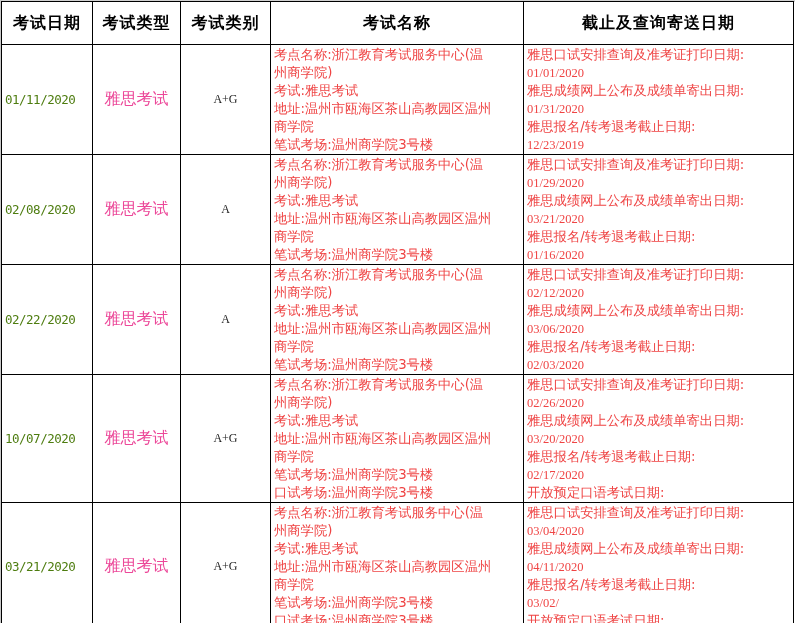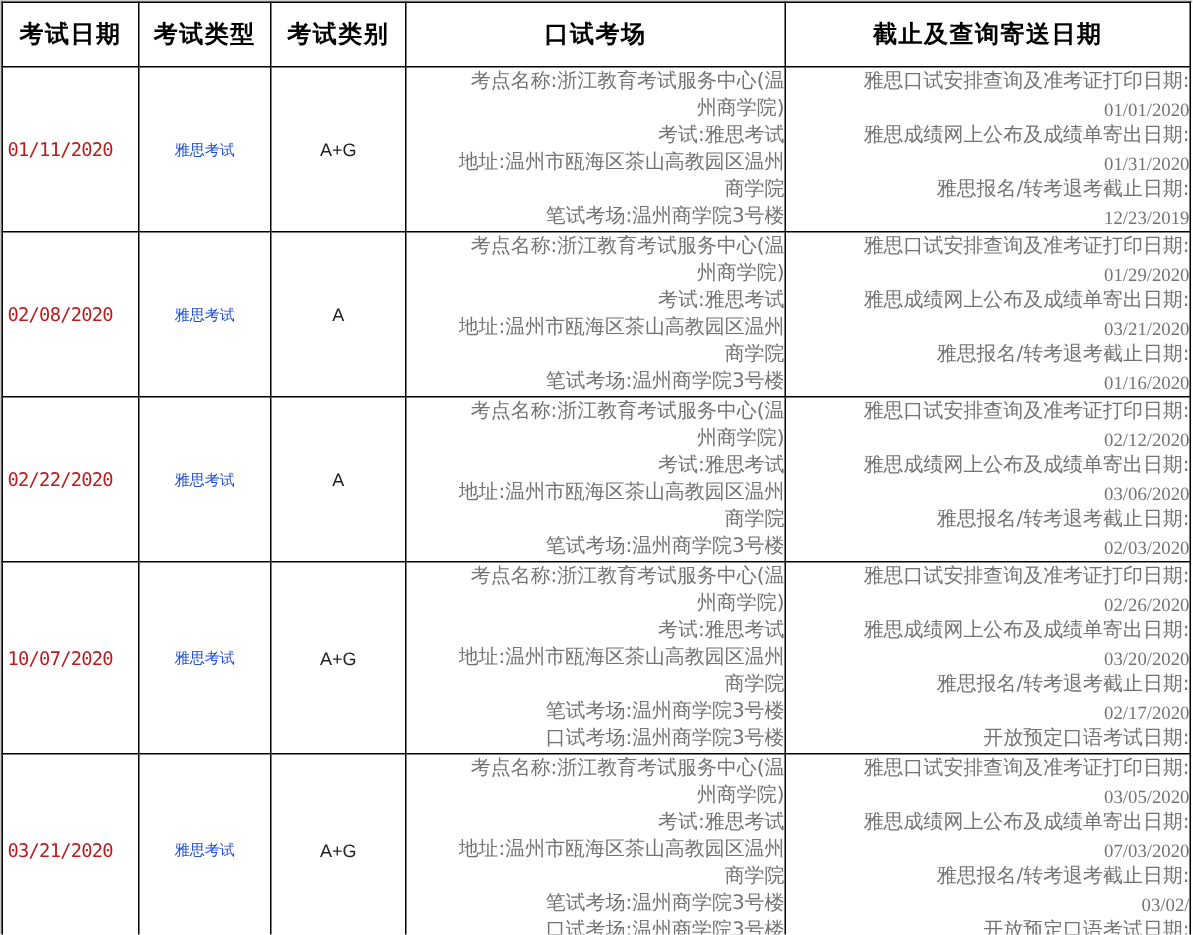--- a/index.html
+++ b/index.html
@@ -3,24 +3,24 @@
 <meta charset="utf-8">
 <style>
   html, body { margin:0; padding:0; background:#ffffff; }
   body { width:795px; height:623px; overflow:hidden; position:relative; font-family:"DejaVu Sans", sans-serif; color:#000; }
   .frame { position:absolute; left:0; top:0; width:795px; height:623px; background:#fff; }
   .leftedge { position:absolute; left:0; top:0; width:2px; height:623px; background:#c8c8c8; }
   .topedge { position:absolute; left:0; top:0; width:795px; height:2px; background:#d0d0d0; }
   table.sched { position:absolute; left:1px; top:1px; border-collapse:collapse; table-layout:fixed; width:792px; }
   table.sched td, table.sched th { border:1.5px solid #000; padding:0; vertical-align:middle; overflow:hidden; }
   th { height:42px; font-size:16px; font-weight:bold; text-align:center; letter-spacing:1px; font-family:"DejaVu Serif", serif;margin-top:23px; }
-  td.date { font-size:12.5px; text-align:left; padding-left:3px !important; font-family:"DejaVu Sans Mono", monospace; letter-spacing:-0.5px; color:#b91c1c; }
-  td.type { font-size:10px; text-align:center; color:#1d4ed8; }
-  td.cat { font-size:12px; text-align:center; font-family:Liberation Sans, sans-serif; color:#222; }
-  td.name, td.deadline { vertical-align:top !important; font-size:13.3px; line-height:18px; padding:1px 0 0 3px !important; color:#737373; white-space:nowrap;text-align:right; }
+  td.date { font-size:12.5px; text-align:left; padding-left:3px !important; font-family:"DejaVu Sans Mono", monospace; letter-spacing:-0.5px; color:#4d7c0f; }
+  td.type { font-size:16px; text-align:center; color:#ec4899; }
+  td.cat { font-size:12px; text-align:center; font-family:Liberation Serif, serif; color:#222; }
+  td.name, td.deadline { vertical-align:top !important; font-size:13.3px; line-height:18px; padding:1px 0 0 3px !important; color:#ef4444; white-space:nowrap; }
   .ln { display:block; height:18px; }
   .num { font-family:Liberation Serif, serif; font-size:12.5px; letter-spacing:0px; }
   .watermark { position:absolute; left:574px; top:578px; font-size:20px; color:rgba(255,255,255,0.9); text-shadow:0 0 1px #333, 0 0 1px #333, 0 0 2px rgba(0,0,0,0.6); white-space:nowrap; letter-spacing:0px; }
 </style>
 </head>
 <body>
 
 <div class="frame">
   <div class="topedge"></div>
   <div class="leftedge"></div>
@@ -31,21 +31,21 @@
       <col style="width:88px">
       <col style="width:90px">
       <col style="width:253px">
       <col style="width:270px">
     </colgroup>
     <thead>
       <tr>
         <th>考试日期</th>
         <th>考试类型</th>
         <th>考试类别</th>
-        <th>口试考场</th>
+        <th>考试名称</th>
         <th>截止及查询寄送日期</th>
       </tr>
     </thead>
     <tbody>
 
       <tr style="height:109px">
         <td class="date">01/11/2020</td>
         <td class="type">雅思考试</td>
         <td class="cat">A+G</td>
         <td class="name">
@@ -142,23 +142,23 @@
           <span class="ln">考点名称:浙江教育考试服务中心(温</span>
           <span class="ln">州商学院)</span>
           <span class="ln">考试:雅思考试</span>
           <span class="ln">地址:温州市瓯海区茶山高教园区温州</span>
           <span class="ln">商学院</span>
           <span class="ln">笔试考场:温州商学院3号楼</span>
           <span class="ln">口试考场:温州商学院3号楼</span>
         </td>
         <td class="deadline">
           <span class="ln">雅思口试安排查询及准考证打印日期:</span>
-          <span class="ln num">03/05/2020</span>
+          <span class="ln num">03/04/2020</span>
           <span class="ln">雅思成绩网上公布及成绩单寄出日期:</span>
-          <span class="ln num">07/03/2020</span>
+          <span class="ln num">04/11/2020</span>
           <span class="ln">雅思报名/转考退考截止日期:</span>
           <span class="ln num">03/02/</span>
           <span class="ln">开放预定口语考试日期:</span>
         </td>
       </tr>
     </tbody>
   </table>
 
 </div>
 

